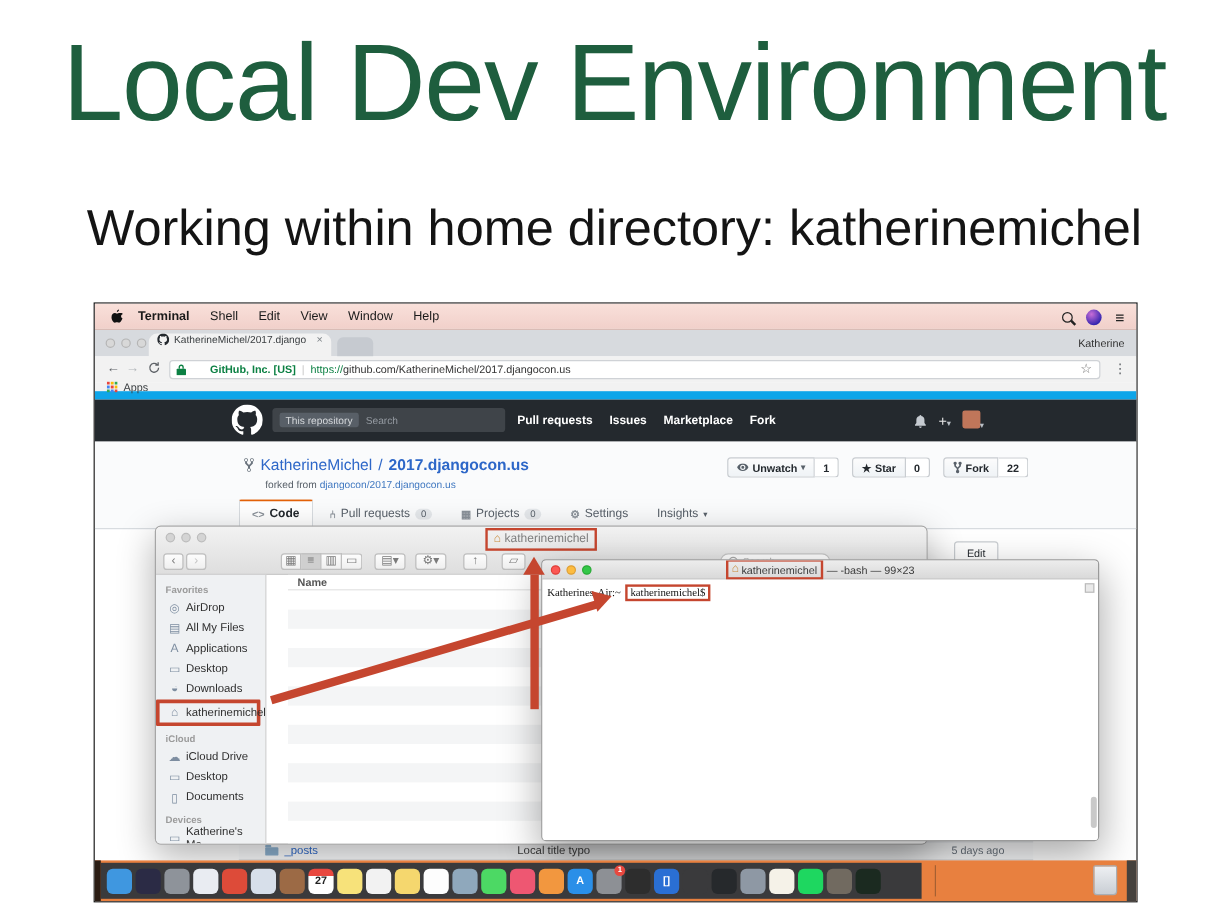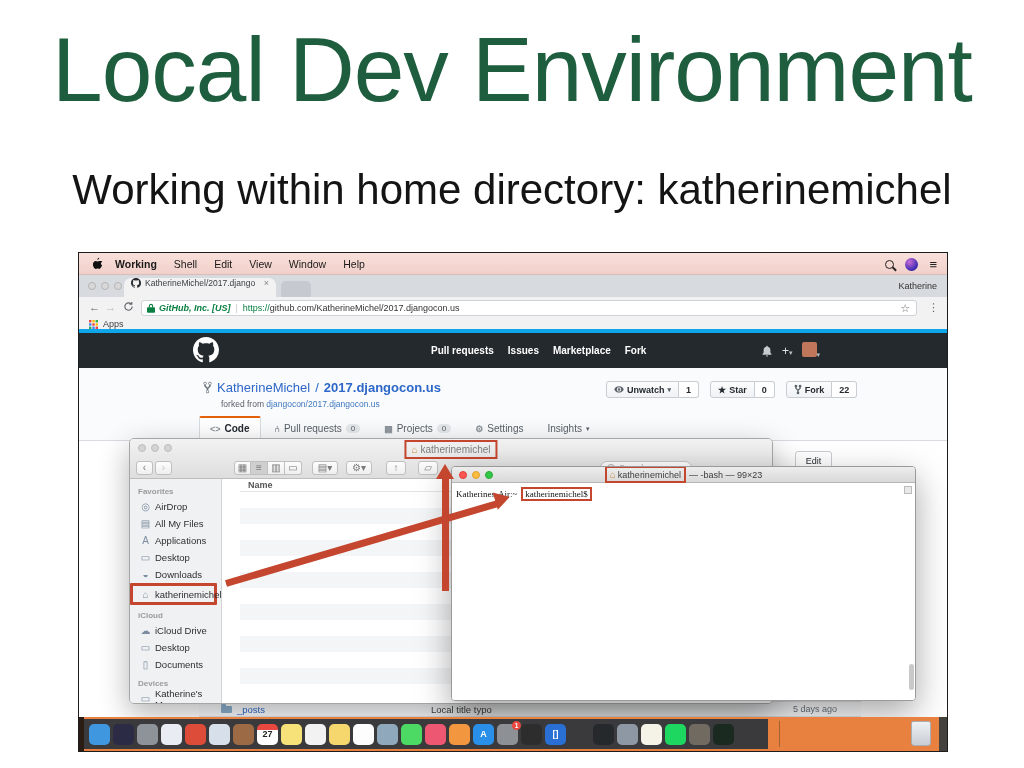--- a/index.html
+++ b/index.html
@@ -36,27 +36,27 @@
   .btab .ttxt{white-space:nowrap;overflow:hidden;}
   .tabx{margin-left:auto;color:#80868b;font-size:9px;padding-left:4px;}
   .tabstub{position:absolute;left:202px;top:6px;width:30px;height:16px;background:#c6cad0;border-radius:5px 5px 0 0;}
   .profile{position:absolute;right:10px;top:6px;font-size:9px;color:#333;}
   .btoolbar{position:absolute;top:44px;left:0;width:100%;height:22px;background:#f2f2f2;}
   .navarr{position:absolute;top:4px;font-size:11px;color:#5f6368;}
   .navarr.dis{color:#b2b6ba;}
   .urlbox{position:absolute;left:62px;top:3px;width:776px;height:16px;background:#fff;border:1px solid #cfd2d6;
         border-radius:3px;display:flex;align-items:center;font-size:9px;box-sizing:border-box;}
   .lockico{margin-left:5px;display:flex;}
-  .sec{color:#0b8043;font-weight:bold;margin-left:4px;font-style:italic;}
+  .sec{color:#0b8043;font-weight:bold;margin-left:20px;}
   .urlsep{color:#c8c8c8;margin:0 5px;}
   .scheme{color:#0b8043;}
   .url{color:#333;}
   .star{margin-left:auto;margin-right:6px;color:#767676;font-size:11px;line-height:1;}
   .more3{position:absolute;right:8px;top:4px;color:#5f6368;font-size:11px;}
-  .bookbar{position:absolute;top:66px;left:0;width:100%;height:14px;background:#f2f2f2;border-bottom:4px solid #0ea5e9;
+  .bookbar{position:absolute;top:66px;left:0;width:100%;height:14px;background:#f2f2f2;border-bottom:7px solid #0ea5e9;
         display:flex;align-items:center;font-size:9px;color:#3c4043;box-sizing:border-box;}
   .appsgrid{margin:0 5px 0 10px;display:flex;}
 
   
   .ghh{position:absolute;top:80px;left:0;width:100%;height:35px;background:#24292e;color:#fff;}
   .ghlogo{position:absolute;left:114px;top:4px;}
   .ghsearch{position:absolute;left:148px;top:7px;width:194px;height:20px;background:#3f4449;border-radius:3px;
         display:flex;align-items:center;font-size:8.5px;padding:0 6px;box-sizing:border-box;}
   .ghscope{background:#585f67;color:#d6d9dc;border-radius:2px;padding:1px 5px;margin-right:6px;}
   .ghsearchtext{color:#959ba2;}
@@ -190,21 +190,21 @@
 
 <div class="shot">
 
   <div class="menubar">
     <span class="apple">
       <svg width="11" height="13" viewBox="0 0 12 14">
           <path fill="#111" d="M8.1 4.2c-.9 0-1.6.5-2.1.5-.5 0-1.2-.5-2-.5C2.6 4.2 1 5.5 1 8c0 2.3 1.7 4.9 3 4.9.6 0 1-.4 1.9-.4.9 0 1.2.4 1.9.4 1.3 0 2.9-2.7 3.2-4-1.6-.7-1.9-3 .3-3.9-.7-.8-1.9-.8-2.2-.8zM7.9.8c.1.8-.7 2.2-2 2.3-.2-1.1.9-2.2 2-2.3z"></path>
         </svg>
     </span>
     <span id="menu-items" style="display:flex;align-items:center">
-        <span class="mi b">Working</span>
+        <span class="mi b">Terminal</span>
         <span class="mi">Shell</span>
         <span class="mi">Edit</span>
         <span class="mi">View</span>
         <span class="mi">Window</span>
         <span class="mi">Help</span>
       </span>
     <span class="mb-right">
       <span class="mag"></span>
       <span class="siri"></span>
       <span class="nlist">≡</span>
@@ -270,20 +270,24 @@
     </span>
     <span>Apps</span>
   </div>
 
   <div class="ghh">
     <span class="ghlogo">
       <svg width="26" height="26" viewBox="0 0 16 16">
           <path fill="#fff" d="M8 0C3.58 0 0 3.58 0 8c0 3.54 2.29 6.53 5.47 7.59.4.07.55-.17.55-.38 0-.19-.01-.82-.01-1.49-2.01.37-2.53-.49-2.69-.94-.09-.23-.48-.94-.82-1.13-.28-.15-.68-.52-.01-.53.63-.01 1.08.58 1.23.82.72 1.21 1.87.87 2.33.66.07-.52.28-.87.51-1.07-1.78-.2-3.64-.89-3.64-3.95 0-.87.31-1.59.82-2.15-.08-.2-.36-1.02.08-2.12 0 0 .67-.21 2.2.82.64-.18 1.32-.27 2-.27s1.36.09 2 .27c1.53-1.04 2.2-.82 2.2-.82.44 1.1.16 1.92.08 2.12.51.56.82 1.27.82 2.15 0 3.07-1.87 3.75-3.65 3.95.29.25.54.73.54 1.48 0 1.07-.01 1.93-.01 2.2 0 .21.15.46.55.38A8.013 8.013 0 0016 8c0-4.42-3.58-8-8-8z"></path>
         </svg>
     </span>
+    <div class="ghsearch">
+      <span class="ghscope">This repository</span>
+      <span class="ghsearchtext">Search</span>
+    </div>
     <div class="ghnav-wrap" id="gh-nav">
         <span>Pull requests</span>
         <span>Issues</span>
         <span>Marketplace</span>
         <span>Fork</span>
       </div>
     <div class="ghh-right">
       <span style="display:flex">
         <svg width="12" height="12" viewBox="0 0 14 16">
             <path fill="#c6cbd1" d="M7 1a1 1 0 0 1 1 1v.3A4.5 4.5 0 0 1 11.5 7v3l1.5 2v1H1v-1l1.5-2V7A4.5 4.5 0 0 1 6 2.3V2a1 1 0 0 1 1-1zM5.5 14h3a1.5 1.5 0 0 1-3 0z"></path>

